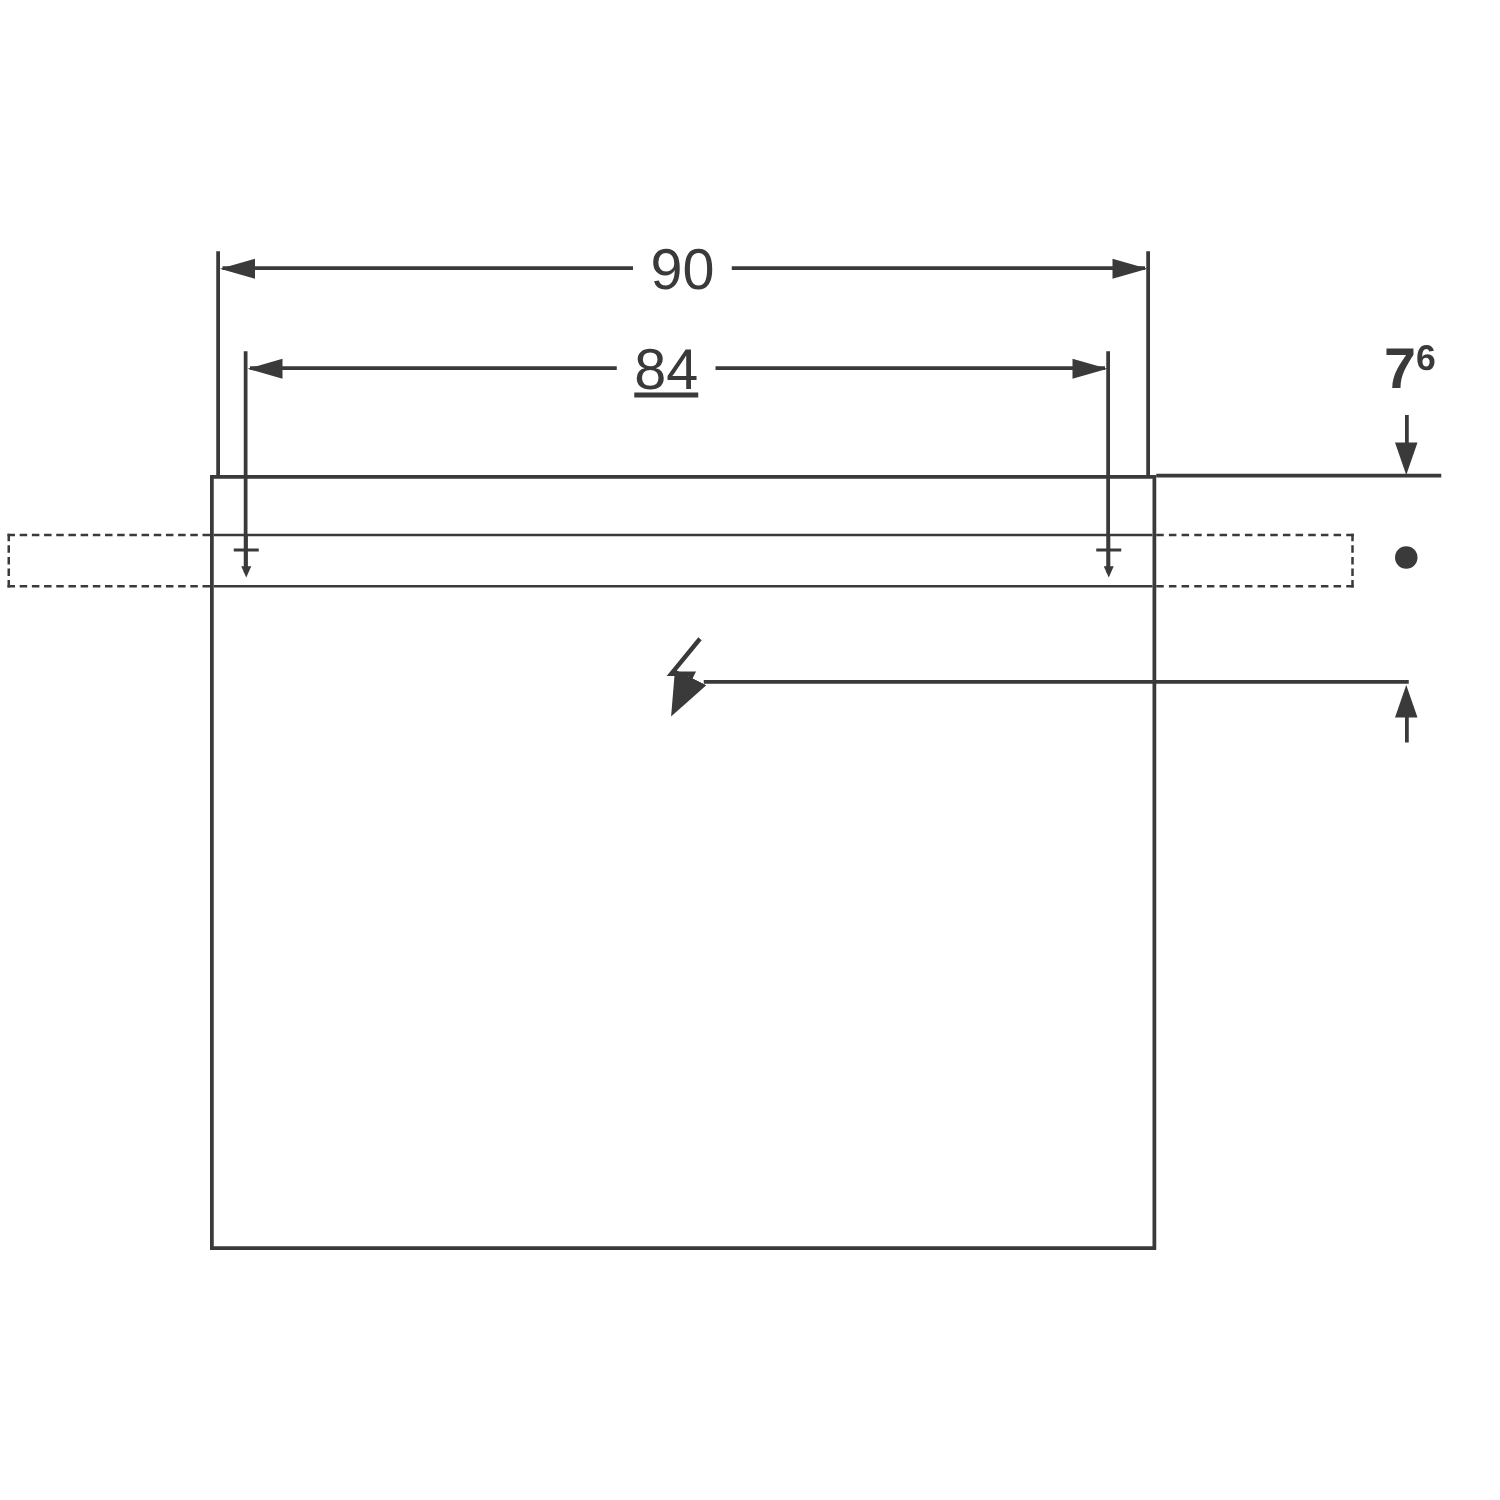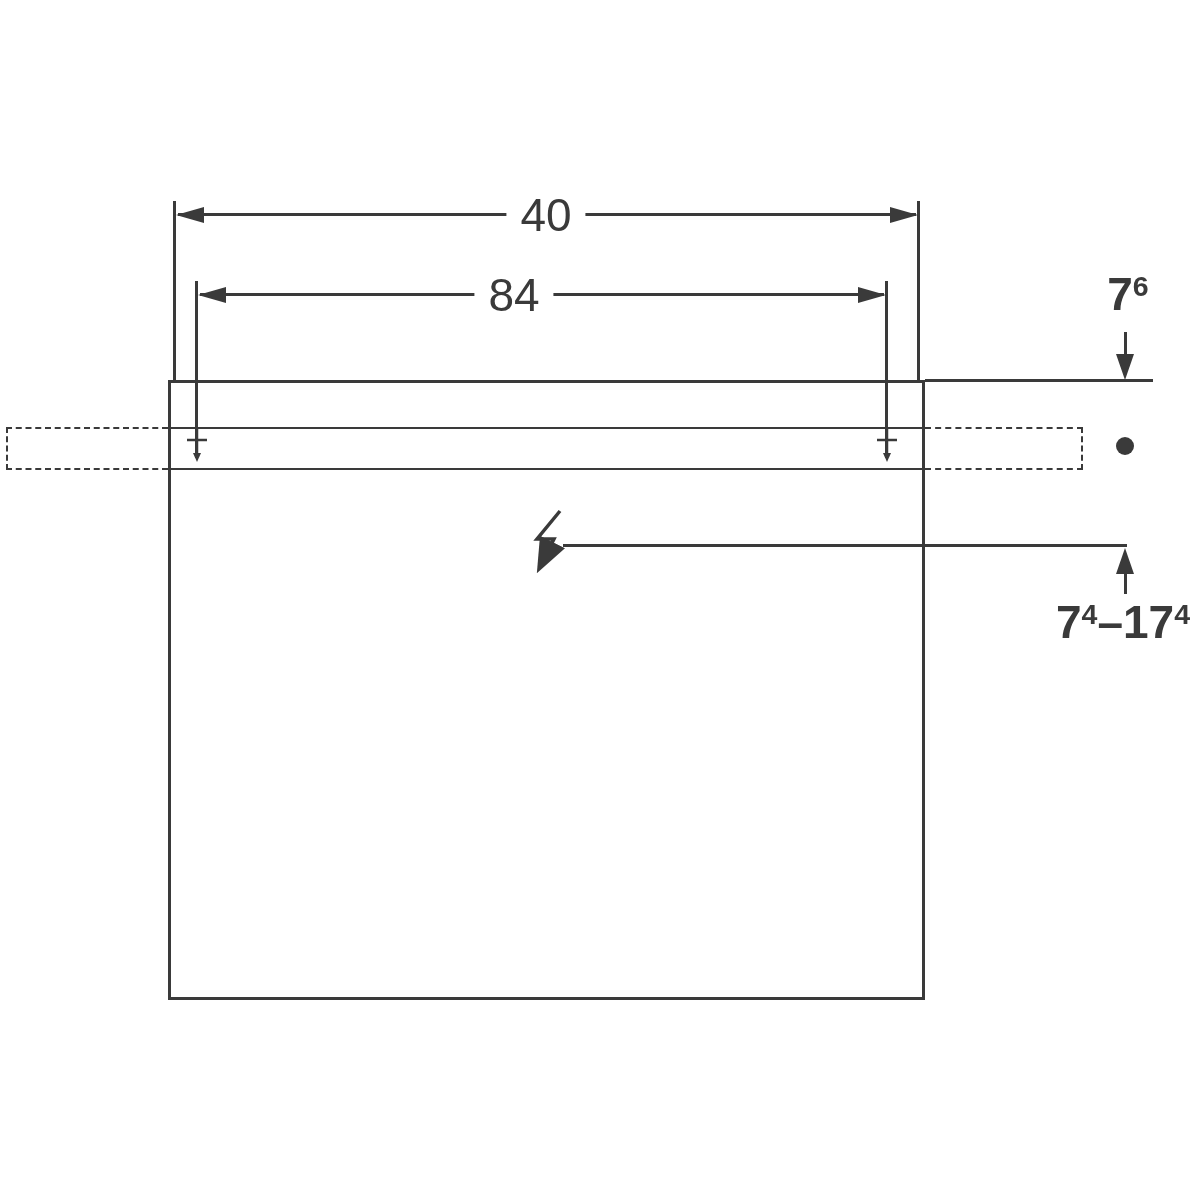--- a/index.html
+++ b/index.html
@@ -50,28 +50,28 @@
 </head>
 <body>
 
 <div class="canvas">
 
   <div class="vline" style="left:173px; top:201px; height:181px;"></div>
   <div class="vline" style="left:917px; top:201px; height:181px;"></div>
   <div class="hline" style="left:178px; top:213px; width:738px;"></div>
   <div class="tri tri-left" style="left:176px; top:207px;"></div>
   <div class="tri tri-right" style="left:890px; top:207px;"></div>
-  <div class="dim-label" style="left:546px; top:215px;">40</div>
+  <div class="dim-label" style="left:546px; top:215px;">90</div>
 
   <div class="vline" style="left:195px; top:281px; height:177px;"></div>
   <div class="vline" style="left:885px; top:281px; height:177px;"></div>
   <div class="hline" style="left:200px; top:293px; width:684px;"></div>
   <div class="tri tri-left" style="left:198px; top:287px;"></div>
   <div class="tri tri-right" style="left:858px; top:287px;"></div>
-  <div class="dim-label" style="left:514px; top:295px;">84</div>
+  <div class="dim-label" style="left:533px; top:295px;text-decoration:underline;">84</div>
 
   <div class="rect-outline" style="left:168px; top:380px; width:757px; height:620px;"></div>
 
   <div class="hline" style="left:925px; top:379px; width:228px;"></div>
 
   <div class="hline thin" style="left:171px; top:427px; width:751px;"></div>
   <div class="hline thin" style="left:171px; top:468px; width:751px;"></div>
 
   <div class="dash-h" style="left:6px; top:427px; width:162px;"></div>
   <div class="dash-h" style="left:6px; top:468px; width:162px;"></div>
@@ -105,17 +105,14 @@
       <marker id="flash-arrow" markerWidth="12" markerHeight="10" refX="8" refY="4" orient="auto">
         <path d="M0,0 L10,4 L0,8 Z" fill="currentColor"></path>
       </marker>
     </defs>
     <path d="M 40,6 L 17,34 L 34,34 L 20,62" fill="none" stroke="currentColor" stroke-width="3.5" marker-end="url(#flash-arrow)"></path>
   </svg>
   <div class="hline" style="left:563px; top:544px; width:564px;"></div>
 
   <div class="tri tri-up" style="left:1116px; top:548px;"></div>
   <div class="vline" style="left:1124px; top:572px; height:22px;"></div>
-  <div class="dim-label no-bg" style="left:1123px; top:622px;">
-    <span>7</span><span class="sup">4</span><span>–</span><span>17</span><span class="sup">4</span>
-  </div>
 
 </div>
 
 </body></html>

